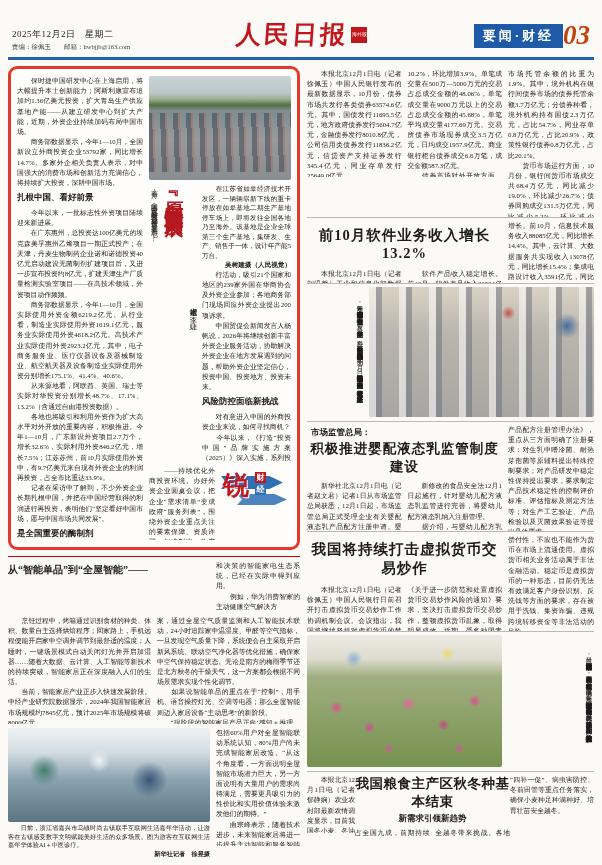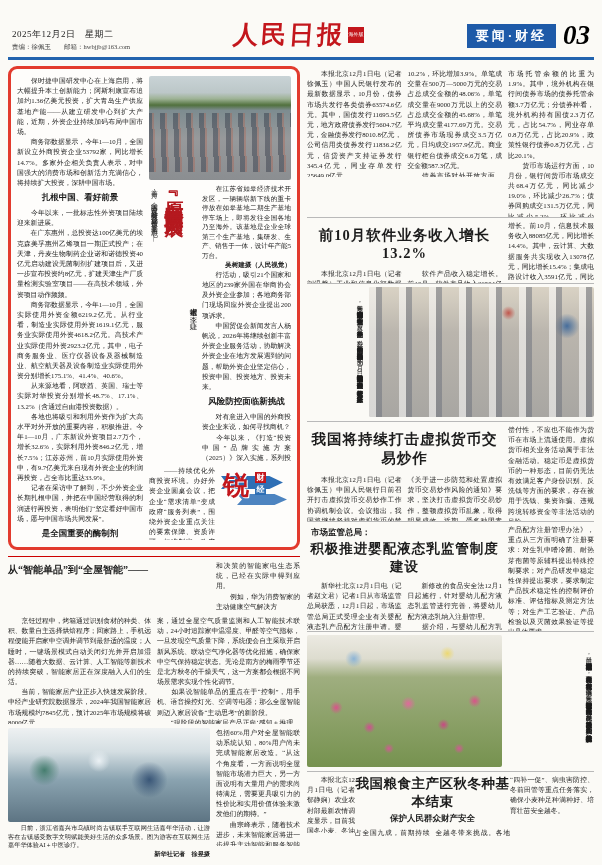--- a/index.html
+++ b/index.html
@@ -8,30 +8,30 @@
           font-family:"Liberation Serif", serif; color:#1c1c1c; position:relative; }
   
   .hdr { display:flex; justify-content:space-between; align-items:flex-end; padding:18px 12px 3px; }
   .hdr-left { line-height:1.3; }
   .hdr-date { font-size:9px; letter-spacing:.5px; }
   .hdr-ed { font-size:6.5px; color:#444; margin-top:2px; }
   .masthead { display:flex; align-items:center; gap:3px; }
   .masthead-text { font-size:25px; font-weight:bold; color:#c3161c; letter-spacing:3px; transform:skewX(-4deg); }
   .badge { width:16px; height:16px; background:#c3161c; color:#fff; font-size:5px; line-height:1.15;
            display:flex; align-items:center; justify-content:center; text-align:center; }
-  .hdr-right { display:flex; align-items:center; gap:7px; }
+  .hdr-right { display:flex; align-items:center; }
   .sec-box { background:#1e5aa8; color:#fff; font-size:13px; font-weight:bold; padding:3px 9px; letter-spacing:3px; }
-  .pageno { font-size:27px; font-weight:bold; font-style:italic; color:#000000; }
+  .pageno { font-size:27px; font-weight:bold; font-style:italic; color:#c2410c; }
   .hdr-rule { height:3px; background:#2263ae; margin:3px 8px 6px; }
   
   .main { display:flex; gap:7px; padding:0 8px; align-items:flex-start; }
   .lhalf { width:292px; flex-shrink:0; }
   .rhalf { flex:1; min-width:0; }
   p.body { font-size:6.8px; line-height:1.5; text-align:justify; white-space:pre-line; }
-  .subhead { font-size:8.5px; font-weight:bold; text-align:center; margin:4px 0; }
+  .subhead { font-size:8.5px; font-weight:bold; text-align:left; margin:4px 0; }
   .credit { display:block; text-align:right; font-weight:bold; }
   
   .feat { border:3.5px solid #e23b2e; border-radius:9px; height:484px; padding:7px 6px; display:flex; gap:6px;
           overflow:hidden; background:#fefdfb; }
   .feat-lcol { width:126px; flex-shrink:0; overflow:hidden; }
   .feat-r { flex:1; display:flex; flex-direction:column; min-width:0; }
   .photo { border-radius:2px; position:relative; overflow:hidden; }
   .feat-photo { height:104px; flex-shrink:0;
     background:linear-gradient(180deg,#c9d3d6 0%,#bcc7c8 16%,#9db294 22%,#51713e 28%,#7d8c90 33%,#97999b 60%,#8b8e91 100%); }
   .feat-photo::after { content:""; position:absolute; left:0; right:0; top:36%; bottom:8%;
@@ -276,74 +276,74 @@
       <div class="sec sec-bio">
         <div class="bio">
           <div class="bio-cap">
             <span>　　近年来，湖南省常德市津市市大力发展生物制造产业，现有生物制造骨干企业27家，可生产生物制造产品200多种，是全国重要的酶制剂、香料原料药和兽药中间体生产出口基地。图为12月1日，在津市市高新区的湖南鑫恩生物科技有限公司液体发酵车间，工作人员进行种子罐蒸汽灭菌作业。</span>
             <span style="font-weight:bold;">新华社记者　陈思汗摄</span>
           </div>
           <div class="photo bio-photo"></div>
         </div>
       </div>
 
+      <div class="sec sec-form">
+        <div class="art">
+          <div class="art-main">
+            <div class="art-kicker">市场监管总局：</div>
+            <div class="art-head">积极推进婴配液态乳监管制度建设</div>
+            <div class="cols2">
+              <p class="body">　　新华社北京12月1日电（记者赵文君）记者1日从市场监管总局获悉，12月1日起，市场监管总局正式受理企业有关婴配液态乳产品配方注册申请。婴配液态乳产品配方注册申请的受理、技术审评、现场核查等程序和要求，总体上与婴幼儿配方乳粉产品配方注册保持一致。</p>
+              <p class="body">　　新修改的食品安全法12月1日起施行，针对婴幼儿配方液态乳监管进行完善，将婴幼儿配方液态乳纳入注册管理。
+　　据介绍，与婴幼儿配方乳粉相比，婴幼儿配方液态乳对于微生物和稳定性控制更加严格。今年9月，市场监管总局修订了《婴幼儿配方乳粉</p>
+            </div>
+          </div>
+          <div class="side">
+            <p class="body">产品配方注册管理办法》，重点从三方面明确了注册要求：对生乳中嗜冷菌、耐热芽孢菌等原辅料提出特殊控制要求；对产品研发中稳定性保持提出要求，要求制定产品技术稳定性的控制评价标准、评估指标及测定方法等；对生产工艺验证、产品检验以及灭菌效果验证等提出具体要求。
+　　市场监管总局表示，将积极推进婴配液态乳监管制度建设，进一步审查婴配液态乳产品配方的安全性、科学性，强化婴配液态乳生产经营企业全过程风险防控，筑牢守住安全底线，助力行业高质量发展。</p>
+          </div>
+        </div>
+      </div>
+
       <div class="sec sec-crypto">
         <div class="art">
           <div class="art-main">
             <div class="art-head">我国将持续打击虚拟货币交易炒作</div>
             <div class="cols2">
               <p class="body">　　本报北京12月1日电（记者徐佩玉）中国人民银行日前召开打击虚拟货币交易炒作工作协调机制会议。会议指出，我国将继续坚持对虚拟货币的禁止性政策，持续打击虚拟货币相关非法金融活动，保护人民群众财产安全。
 　　近年来，各单位按照2021年中国人民银行等十部门联合发布的</p>
               <p class="body">《关于进一步防范和处置虚拟货币交易炒作风险的通知》要求，坚决打击虚拟货币交易炒作，整顿虚拟货币乱象，取得明显成效。近期，受多种因素影响，虚拟货币炒作有所抬头，相关违法犯罪活动时有发生，风险防控面临新挑战。
 　　会议强调，虚拟货币不具有与法定货币等同的法律地位，不具有</p>
             </div>
           </div>
           <div class="side">
             <p class="body">偿付性，不应也不能作为货币在市场上流通使用。虚拟货币相关业务活动属于非法金融活动。稳定币是虚拟货币的一种形态，目前仍无法有效满足客户身份识别、反洗钱等方面的要求，存在被用于洗钱、集资诈骗、违规跨境转移资金等非法活动的风险。
 　　会议要求各单位要强化协同配合，完善监管政策和法律依据，聚焦信息流、资金流等重点环节，加强信息共享，进一步提升监测能力，严厉打击违法犯罪活动，维护经济金融秩序稳定。</p>
           </div>
         </div>
       </div>
 
-      <div class="sec sec-form">
-        <div class="art">
-          <div class="art-main">
-            <div class="art-kicker">市场监管总局：</div>
-            <div class="art-head">积极推进婴配液态乳监管制度建设</div>
-            <div class="cols2">
-              <p class="body">　　新华社北京12月1日电（记者赵文君）记者1日从市场监管总局获悉，12月1日起，市场监管总局正式受理企业有关婴配液态乳产品配方注册申请。婴配液态乳产品配方注册申请的受理、技术审评、现场核查等程序和要求，总体上与婴幼儿配方乳粉产品配方注册保持一致。</p>
-              <p class="body">　　新修改的食品安全法12月1日起施行，针对婴幼儿配方液态乳监管进行完善，将婴幼儿配方液态乳纳入注册管理。
-　　据介绍，与婴幼儿配方乳粉相比，婴幼儿配方液态乳对于微生物和稳定性控制更加严格。今年9月，市场监管总局修订了《婴幼儿配方乳粉</p>
-            </div>
-          </div>
-          <div class="side">
-            <p class="body">产品配方注册管理办法》，重点从三方面明确了注册要求：对生乳中嗜冷菌、耐热芽孢菌等原辅料提出特殊控制要求；对产品研发中稳定性保持提出要求，要求制定产品技术稳定性的控制评价标准、评估指标及测定方法等；对生产工艺验证、产品检验以及灭菌效果验证等提出具体要求。
-　　市场监管总局表示，将积极推进婴配液态乳监管制度建设，进一步审查婴配液态乳产品配方的安全性、科学性，强化婴配液态乳生产经营企业全过程风险防控，筑牢守住安全底线，助力行业高质量发展。</p>
-          </div>
-        </div>
-      </div>
-
       <div class="sec sec-flower">
         <div class="flower">
           <div class="photo flower-photo"></div>
           <div class="flower-cap">
             <span>　　日前，在河北省石家庄市藁城区农业高科技园区花卉基地，20万株各类花卉竞相绽放，花农们将一批花卉打包发货，供应市场。近年来，藁城区积极引进优质种苗与先进管理技术，持续推动花卉产业向标准化、品牌化发展，为县域经济发展注入新活力。图为花农在管护花卉。</span>
             <span style="font-weight:bold;">陈其保摄（新华社发）</span>
           </div>
         </div>
       </div>
 
       <div class="sec sec-grain">
         <div class="grain">
           <div class="grain-l">
             <p class="body">　　本报北京12月1日电（记者郁静娴）农业农村部最新农情调度显示，目前我国冬小麦、冬油菜播种已基本结束，田间管理正有序展开。据悉，黄淮海地区小麦产量约</p>
           </div>
           <div class="grain-c">
             <div class="grain-head">我国粮食主产区秋冬种基本结束</div>
-            <div class="grain-sub">保护人民群众财产安全</div>
+            <div class="grain-sub">新需求引领新趋势</div>
             <div class="grain-cols">
               <p class="body">占全国九成，前期持续阴雨造成播期延迟、进度偏慢。给冬小麦安</p>
               <p class="body">全越冬带来挑战。各地抢抓秋末冬初适播窗口期，加力推进抢收抢种、</p>
             </div>
           </div>
           <div class="grain-r">
             <p class="body">“四补一促”、病虫害防控、冬前田管等重点任务落实，确保小麦种足种满种好、培育壮苗安全越冬。</p>
           </div>
         </div>
       </div>

